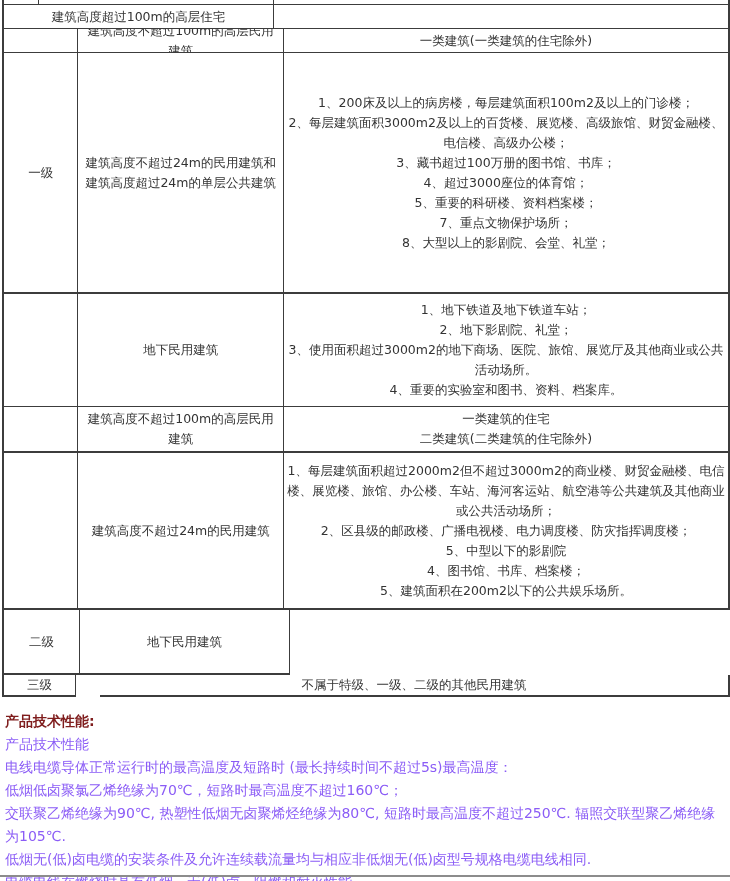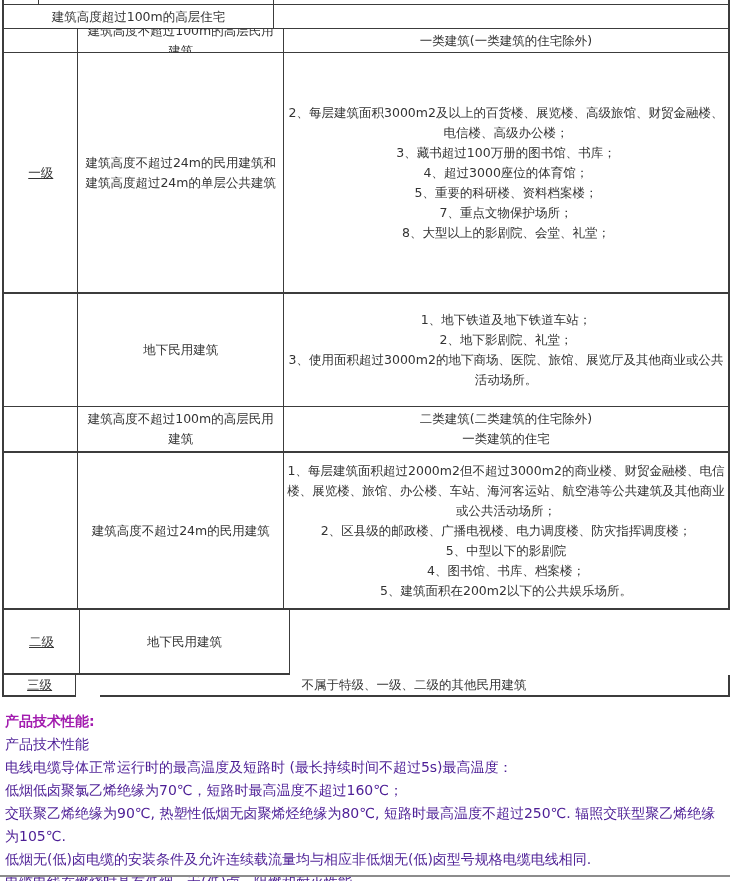--- a/index.html
+++ b/index.html
@@ -23,21 +23,21 @@
     box-sizing: border-box;
     border-right: 1px solid #3c3c3c;
     border-bottom: 1px solid #3c3c3c;
     display: flex; align-items: center; justify-content: center;
     text-align: center;
     padding: 0 3px;
     overflow: hidden;
   }
   .cell.last { border-right: 2px solid #3c3c3c; }
   .thick-bottom > .cell { border-bottom-width: 2px; }
-  .c1 { width: 76px; text-decoration: underline; }
+  .c1 { width: 76px; }
   .c2 { width: 210px; }
   .c12 { width: 270px; }
   .c3 { width: 456px; }
   .c23 { width: 666px; }
   .s1 { width: 35px; }
   .s2 { width: 235px; }
   .s3 { width: 456px; }
   .r-sliver { height: 5px; }
   .r-sliver .cell { padding: 0; }
   .r-a { height: 24px; }
@@ -54,22 +54,22 @@
     padding: 1px 2px;
   }
   .item { width: 100%; text-align: center; }
   .two-line { flex-direction: column; justify-content: center; }
   .notes {
     position: absolute; top: 710px; left: 5px;
     width: 720px;
     font-size: 14px;
     line-height: 23px;
   }
-  .notes-heading { font-weight: bold; color: #a21caf; }
-  .note-line { color: #4c1d95; }
+  .notes-heading { font-weight: bold; color: #7f1d1d; }
+  .note-line { color: #8b5cf6; }
   .divider {
     position: absolute; top: 875px; left: 0;
     width: 730px; height: 2px;
     background: #8c8c8c;
   }
 </style>
 </head>
 <body>
 
 <div class="doc-table">
@@ -88,45 +88,47 @@
   <div class="row r-b">
     <div class="cell c1"></div>
     <div class="cell c2">建筑高度不超过100m的高层民用建筑</div>
     <div class="cell c3 last">一类建筑(一类建筑的住宅除外)</div>
   </div>
 
   <div class="row r-c thick-bottom">
     <div class="cell c1">一级</div>
     <div class="cell c2">建筑高度不超过24m的民用建筑和建筑高度超过24m的单层公共建筑</div>
     <div class="cell c3 last items">
+      <div class="item">1、200床及以上的病房楼，每层建筑面积100m2及以上的门诊楼；</div>
       <div class="item">2、每层建筑面积3000m2及以上的百货楼、展览楼、高级旅馆、财贸金融楼、电信楼、高级办公楼；</div>
       <div class="item">3、藏书超过100万册的图书馆、书库；</div>
       <div class="item">4、超过3000座位的体育馆；</div>
       <div class="item">5、重要的科研楼、资料档案楼；</div>
       <div class="item">7、重点文物保护场所；</div>
       <div class="item">8、大型以上的影剧院、会堂、礼堂；</div>
     </div>
   </div>
 
   <div class="row r-d">
     <div class="cell c1"></div>
     <div class="cell c2">地下民用建筑</div>
     <div class="cell c3 last items">
       <div class="item">1、地下铁道及地下铁道车站；</div>
       <div class="item">2、地下影剧院、礼堂；</div>
       <div class="item">3、使用面积超过3000m2的地下商场、医院、旅馆、展览厅及其他商业或公共活动场所。</div>
+      <div class="item">4、重要的实验室和图书、资料、档案库。</div>
     </div>
   </div>
 
   <div class="row r-e thick-bottom">
     <div class="cell c1"></div>
     <div class="cell c2">建筑高度不超过100m的高层民用建筑</div>
     <div class="cell c3 last two-line">
+      <div class="item">一类建筑的住宅</div>
       <div class="item">二类建筑(二类建筑的住宅除外)</div>
-      <div class="item">一类建筑的住宅</div>
     </div>
   </div>
 
   <div class="row r-f thick-bottom">
     <div class="cell c1"></div>
     <div class="cell c2">建筑高度不超过24m的民用建筑</div>
     <div class="cell c3 last items">
       <div class="item">1、每层建筑面积超过2000m2但不超过3000m2的商业楼、财贸金融楼、电信楼、展览楼、旅馆、办公楼、车站、海河客运站、航空港等公共建筑及其他商业或公共活动场所；</div>
       <div class="item">2、区县级的邮政楼、广播电视楼、电力调度楼、防灾指挥调度楼；</div>
       <div class="item">5、中型以下的影剧院</div>

